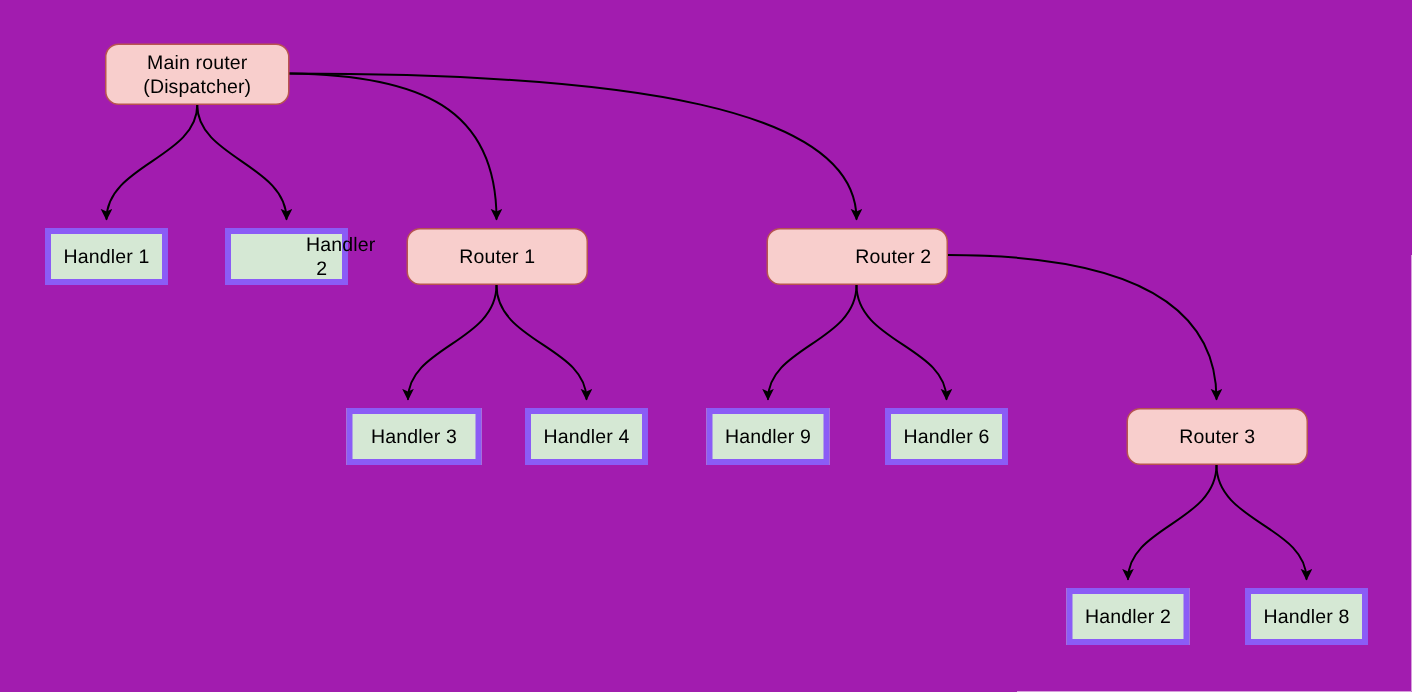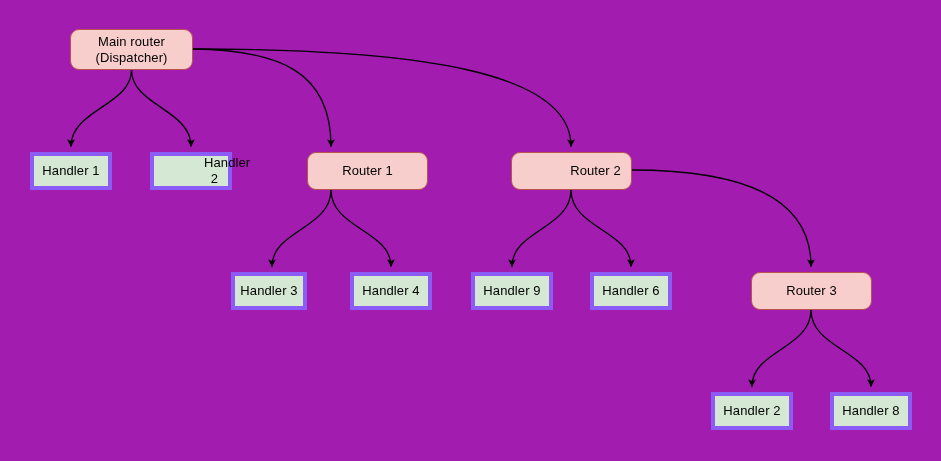--- a/index.html
+++ b/index.html
@@ -77,23 +77,23 @@
         <path d="M 811 310 C 811 348, 752 351, 752 386" marker-end="url(#arrowhead)"></path>
         <path d="M 811 310 C 811 348, 871 351, 871 386" marker-end="url(#arrowhead)"></path>
       </g>
   </svg>
 
   <div id="nodes-layer">
       <div class="node node-router" style="left: 70px; top: 29px; width: 123px; height: 41px;"><span class="node-label">Main router
 (Dispatcher)</span></div>
       <div class="node node-handler" style="left: 30px; top: 152px; width: 82px; height: 38px;"><span class="node-label">Handler 1</span></div>
       <div class="node node-handler" style="left: 150px; top: 152px; width: 82px; height: 38px; padding-left: 47px;"><span class="node-label">Handler 2</span></div>
-      <div class="node node-router" style="left: 271px; top: 152px; width: 121px; height: 38px; margin-left: 36px;"><span class="node-label">Router 1</span></div>
+      <div class="node node-router" style="left: 271px; top: 152px; width: 121px; height: 38px;"><span class="node-label">Router 1</span></div>
       <div class="node node-router" style="left: 511px; top: 152px; width: 121px; height: 38px; padding-left: 48px;"><span class="node-label">Router 2</span></div>
-      <div class="node node-handler" style="left: 231px; top: 272px; width: 76px; height: 38px;"><span class="node-label">Handler 3</span></div>
+      <div class="node node-handler" style="left: 231px; top: 272px; width: 90px; height: 38px;"><span class="node-label">Handler 3</span></div>
       <div class="node node-handler" style="left: 350px; top: 272px; width: 82px; height: 38px;"><span class="node-label">Handler 4</span></div>
       <div class="node node-handler" style="left: 471px; top: 272px; width: 82px; height: 38px;"><span class="node-label">Handler 9</span></div>
       <div class="node node-handler" style="left: 590px; top: 272px; width: 82px; height: 38px;"><span class="node-label">Handler 6</span></div>
       <div class="node node-router" style="left: 751px; top: 272px; width: 121px; height: 38px;"><span class="node-label">Router 3</span></div>
       <div class="node node-handler" style="left: 711px; top: 392px; width: 82px; height: 38px;"><span class="node-label">Handler 2</span></div>
       <div class="node node-handler" style="left: 830px; top: 392px; width: 82px; height: 38px;"><span class="node-label">Handler 8</span></div>
     </div>
 
 </div>
 

